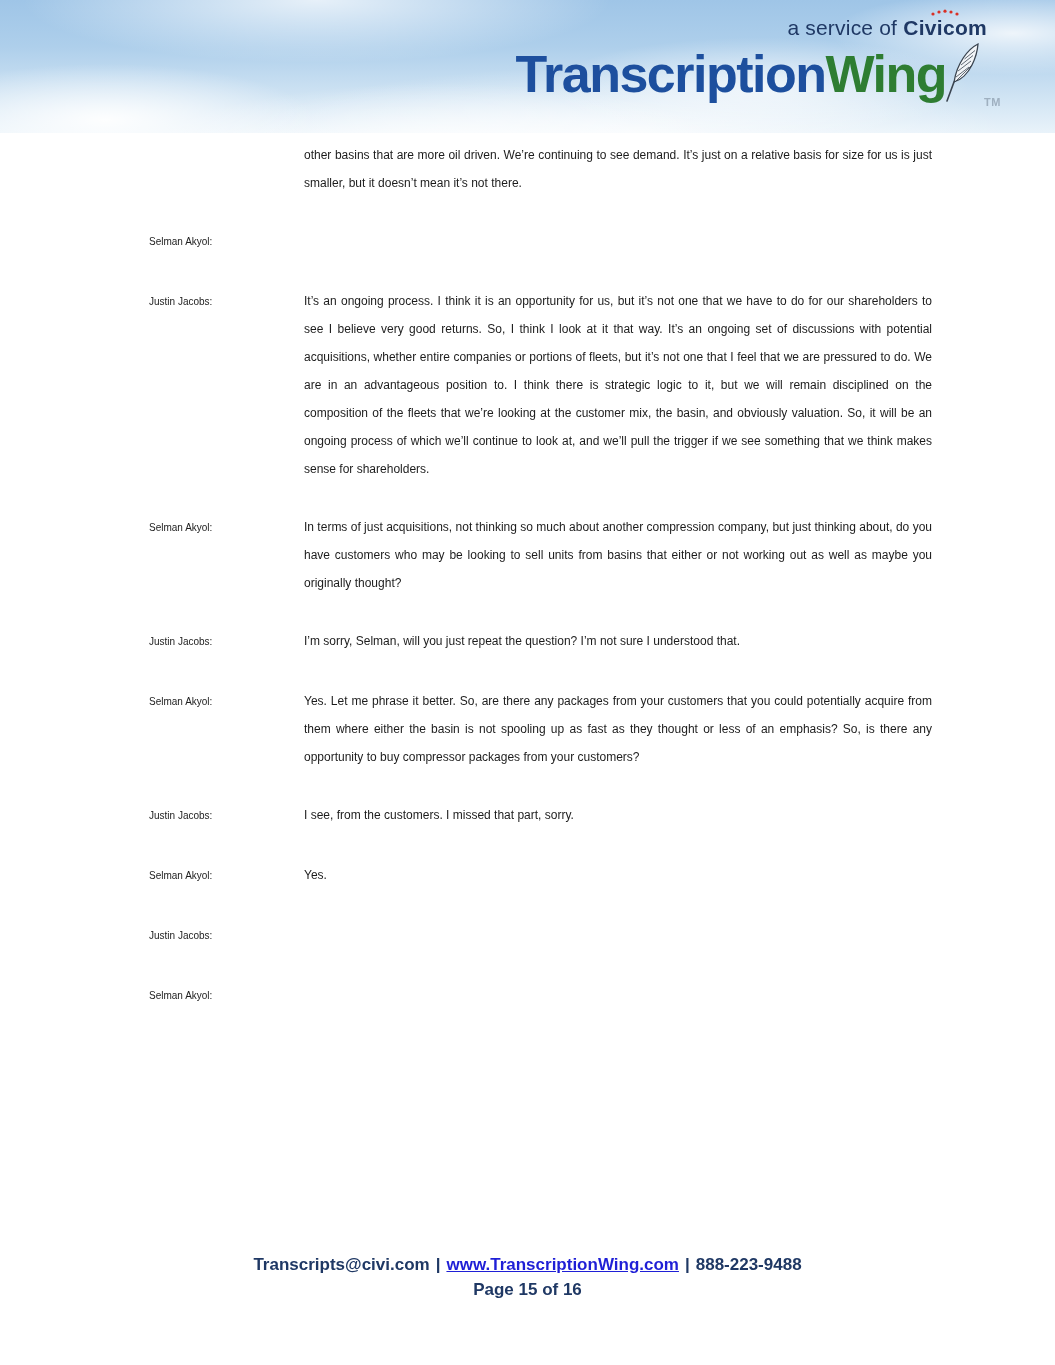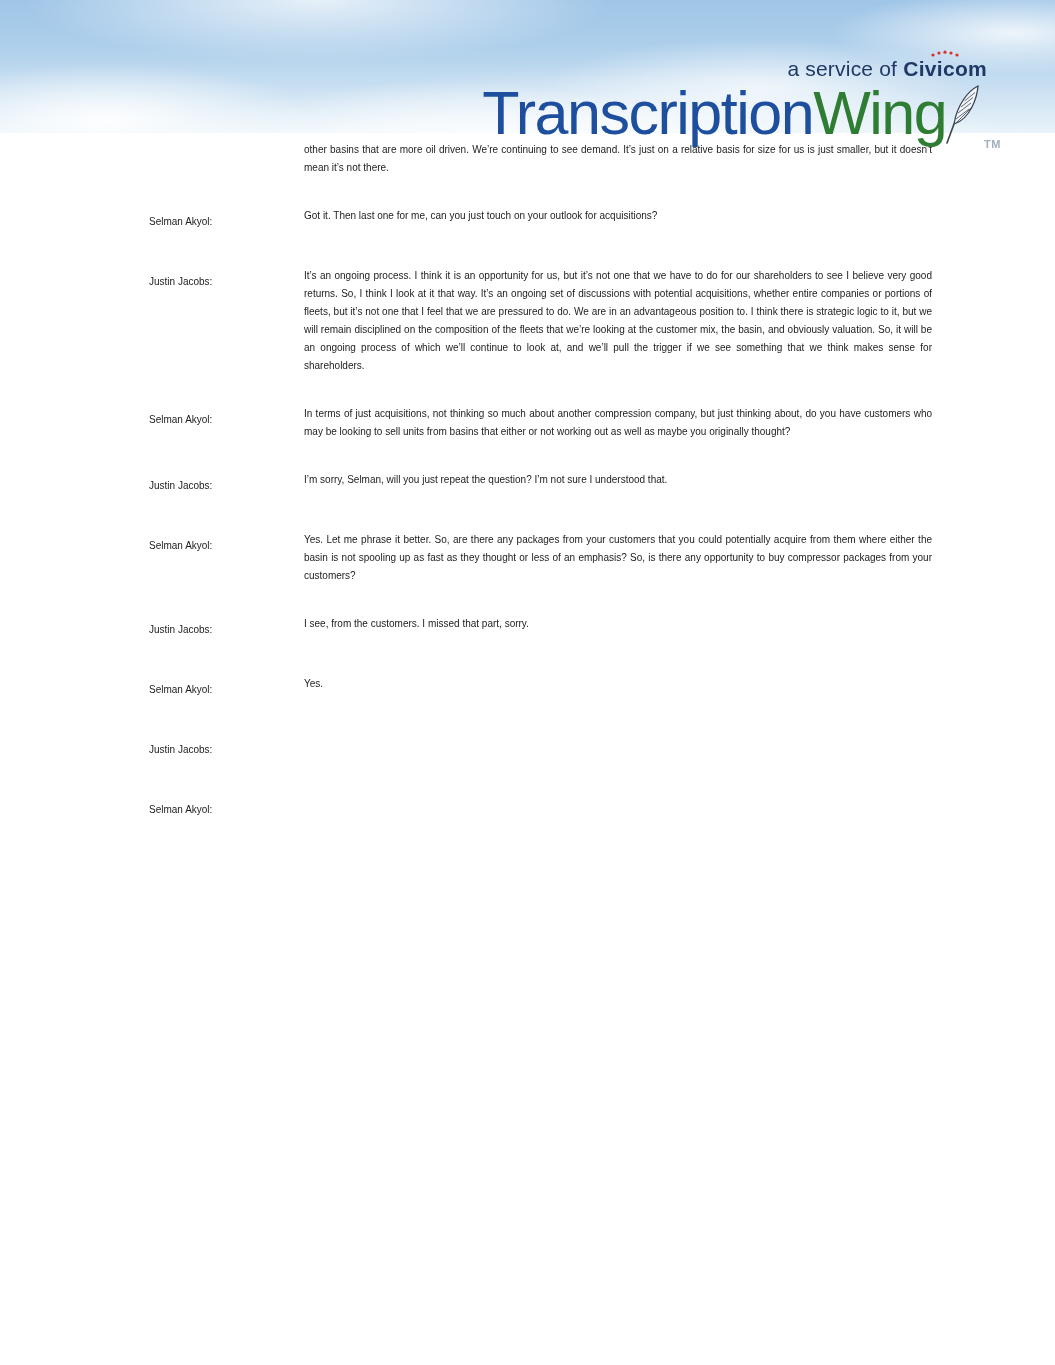--- a/index.html
+++ b/index.html
@@ -20,44 +20,44 @@
     width:100%; height:133px;
     background:
       radial-gradient(ellipse 300px 80px at 10% 90%,  rgba(255,255,255,0.95) 0%, rgba(255,255,255,0) 70%),
       radial-gradient(ellipse 420px 100px at 42% 115%, rgba(255,255,255,0.90) 0%, rgba(255,255,255,0) 70%),
       radial-gradient(ellipse 420px 90px at 30% 0%,   rgba(255,255,255,0.75) 0%, rgba(255,255,255,0) 70%),
       radial-gradient(ellipse 300px 70px at 72% 65%,  rgba(255,255,255,0.65) 0%, rgba(255,255,255,0) 70%),
       radial-gradient(ellipse 260px 60px at 96% 25%,  rgba(255,255,255,0.80) 0%, rgba(255,255,255,0) 70%),
       radial-gradient(ellipse 500px 90px at 60% 100%, rgba(255,255,255,0.70) 0%, rgba(255,255,255,0) 75%),
       linear-gradient(180deg, #9fc5e7 0%, #aecfeb 35%, #cfe3f3 72%, #e9f3fa 100%);
   }
-  .brand { position:absolute; top:16px; right:54px; text-align:right;margin-top:41px; }
+  .brand { position:absolute; top:16px; right:54px; text-align:right; }
   .tagline {
     font-size:21px; color:#1f3864; margin-right:14px; margin-bottom:2px;
     letter-spacing:0.2px;
   }
   .civicom-wrap { position:relative; display:inline-block; font-weight:bold; letter-spacing:0.3px; }
   .civicom-dots { position:absolute; top:-7px; left:50%; transform:translateX(-50%); }
   .logo-line { white-space:nowrap; line-height:1; }
-  .logo-part { font-size:61px; font-weight:normal; letter-spacing:-1.5px; }
+  .logo-part { font-size:52px; font-weight:bold; letter-spacing:-1.5px; }
   .logo-blue  { color:#1d4f9e; }
   .logo-green { color:#2e7d32; }
   .quill { display:inline-block; vertical-align:-12px; margin-left:-4px; }
   .tm { font-size:11px; color:#9fb0c0; font-weight:bold; vertical-align:-14px; letter-spacing:0.5px; }
 
   
   .transcript { padding:8px 123px 0 125px; }
   .entry { display:flex; margin-bottom:30px; }
   .speaker {
     flex:none; width:155px;
     font-size:10px; line-height:30px;margin-left:24px;
   }
   .dialogue {
     flex:1;
-    font-size:10px; line-height:18px;
+    font-size:12px; line-height:28px;
     text-align:justify;
   }
 
   
   .footer {
     position:absolute; left:0; right:0; top:1252px;
     text-align:center;
     font-weight:bold; font-size:17px; line-height:25px;
     color:#1f3864;
   }
@@ -94,21 +94,20 @@
   <div class="transcript">
 
     <div id="entries">
       <div class="entry">
         <div class="speaker"></div>
         <div class="dialogue">other basins that are more oil driven. We’re continuing to see demand. It’s just on a relative basis for size for us is just smaller, but it doesn’t mean it’s not there.</div>
       </div>
 
       <div class="entry">
         <div class="speaker">Selman Akyol:</div>
-        <div class="dialogue">Got it. Then last one for me, can you just touch on your outlook for acquisitions?</div>
       </div>
 
       <div class="entry">
         <div class="speaker">Justin Jacobs:</div>
         <div class="dialogue">It’s an ongoing process. I think it is an opportunity for us, but it’s not one that we have to do for our shareholders to see I believe very good returns. So, I think I look at it that way. It’s an ongoing set of discussions with potential acquisitions, whether entire companies or portions of fleets, but it’s not one that I feel that we are pressured to do. We are in an advantageous position to. I think there is strategic logic to it, but we will remain disciplined on the composition of the fleets that we’re looking at the customer mix, the basin, and obviously valuation. So, it will be an ongoing process of which we’ll continue to look at, and we’ll pull the trigger if we see something that we think makes sense for shareholders.</div>
       </div>
 
       <div class="entry">
         <div class="speaker">Selman Akyol:</div>
         <div class="dialogue">In terms of just acquisitions, not thinking so much about another compression company, but just thinking about, do you have customers who may be looking to sell units from basins that either or not working out as well as maybe you originally thought?</div>
@@ -137,14 +136,20 @@
       <div class="entry">
         <div class="speaker">Justin Jacobs:</div>
       </div>
 
       <div class="entry">
         <div class="speaker">Selman Akyol:</div>
       </div>
     </div>
   </div>
 
+  <div class="footer">
+    <div class="contact-line">
+      <span>Transcripts@civi.com</span><span class="sep">|</span><span class="link">www.TranscriptionWing.com</span><span class="sep">|</span><span>888-223-9488</span>
+    </div>
+    <div class="page-number">Page 15 of 16</div>
+  </div>
 
 </div>
 
 </body></html>

